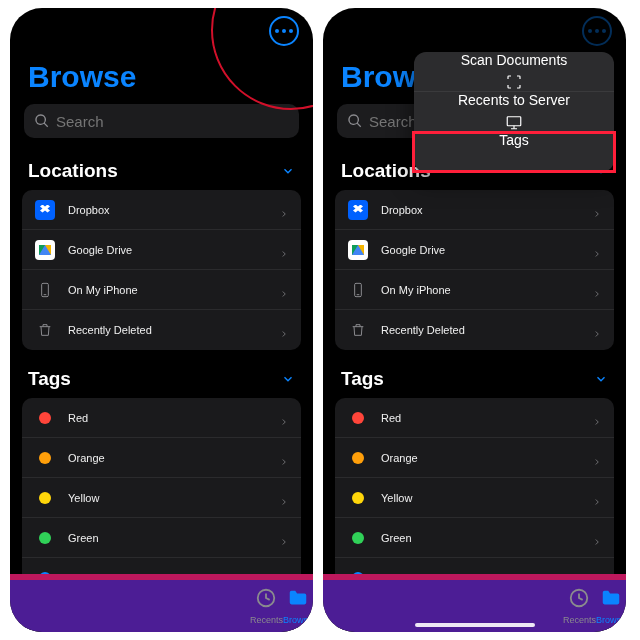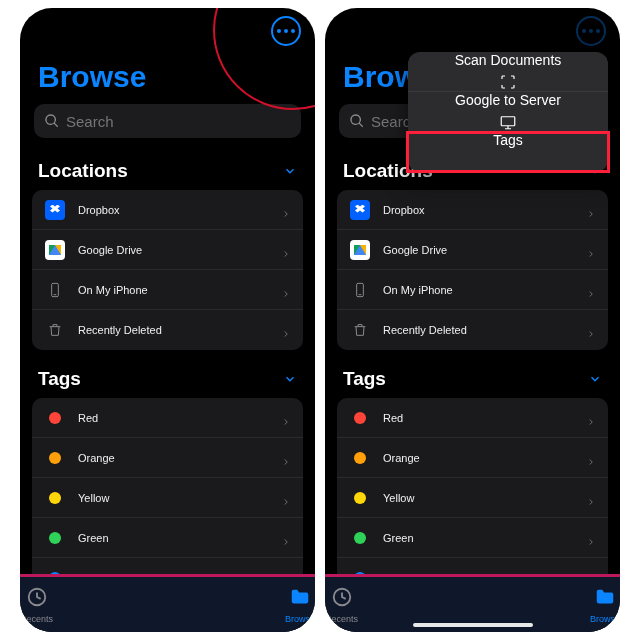--- a/index.html
+++ b/index.html
@@ -1,17 +1,17 @@
 <!DOCTYPE html>
 <html><head>
 <meta charset="utf-8">
 <style>
   * { box-sizing: border-box; margin: 0; padding: 0; font-family: -apple-system, "SF Pro Text", "Helvetica Neue", Arial, sans-serif; }
   html,body { width:640px; height:640px; background:#fff; overflow:hidden; }
-  .wrap { display:flex; gap:10px; padding:8px 20px; }
+  .wrap { display:flex; gap:10px; padding:8px 10px; }
   .phone { position:relative; width:303px; height:624px; background:#000; border-radius:32px; overflow:hidden; color:#fff; }
   .topbar { position:absolute; top:8px; right:14px; }
   .morebtn { width:30px; height:30px; border:2px solid #0a84ff; border-radius:50%; display:flex; align-items:center; justify-content:center; }
   .morebtn span { display:flex; gap:3px; }
   .morebtn i { width:4px; height:4px; background:#0a84ff; border-radius:50%; display:block; }
   .arc { position:absolute; top:-58px; right:-58px; width:160px; height:160px; border:2px solid #d1102a; border-radius:50%; }
   .title { color:#0a84ff; font-weight:700; font-size:30px; margin:52px 0 10px 18px; }
   .search { margin:0 14px 14px 14px; background:#1c1c1e; border-radius:10px; height:34px; display:flex; align-items:center; padding:0 10px; }
   .search svg { width:16px; height:16px; fill:#8a8a8e; margin-right:6px; }
   .search input { background:transparent; border:0; outline:0; color:#f9a8d4; font-size:15px; flex:1; }
@@ -19,21 +19,21 @@
   .sectionhdr .lbl { font-weight:700; font-size:19px; }
   .sectionhdr svg { width:14px; height:14px; stroke:#0a84ff; stroke-width:2.4; fill:none; }
   .list { margin:0 12px; background:#1a1a1c; border-radius:10px; overflow:hidden; }
   .row { display:flex; align-items:center; height:40px; padding:0 12px; border-bottom:1px solid #2b2b2d; }
   .row:last-child { border-bottom:0; }
   .row .ico { width:22px; height:22px; margin-right:12px; display:flex; align-items:center; justify-content:center; }
   .row .txt { flex:1; font-size:11px; color:#f0f0f0; }
   .row .chev { width:10px; height:10px; }
   .row .chev svg { width:10px; height:10px; stroke:#6e6e72; stroke-width:2.4; fill:none; }
   .dot { width:12px; height:12px; border-radius:50%; }
-  .tabbar { position:absolute; bottom:0; left:0; right:0; height:58px; background:#0f172a; display:flex; justify-content:space-between; align-items:center; border-top:3px solid #be185d; }
+  .tabbar { position:absolute; bottom:0; left:0; right:0; height:58px; background:#4c1d95; display:flex; justify-content:flex-end; align-items:center; border-top:6px solid #be185d; }
   .tabitem { display:flex; flex-direction:column; align-items:center; gap:2px; }
   .tabitem .cap { font-size:9px; color:#8a8a8e; }
   .tabitem.active .cap { color:#0a84ff; }
   .homeind { position:absolute; bottom:5px; left:50%; transform:translateX(-50%); width:120px; height:4px; background:#fff; border-radius:3px; opacity:.9; }
   
   .menu { position:absolute; top:44px; right:12px; width:200px; background:#2c2c2e; border-radius:12px; overflow:hidden; box-shadow:0 8px 24px rgba(0,0,0,.6); }
   .mrow { display:flex; align-items:center; justify-content:space-between; height:40px; padding:0 14px; border-bottom:1px solid #3a3a3c;flex-direction:column; }
   .mrow:last-child { border-bottom:0; }
   .mrow .mlbl { font-size:14px; color:#fff; }
   .mrow svg { width:18px; height:18px; stroke:#fff; stroke-width:1.6; fill:none; }
@@ -354,21 +354,21 @@
   <div class="homeind"></div>
 
   <div class="menu">
     <div class="mrow">
       <span class="mlbl">Scan Documents</span>
       <svg viewBox="0 0 24 24">
             <path d="M4 8V5a1 1 0 011-1h3M20 8V5a1 1 0 00-1-1h-3M4 16v3a1 1 0 001 1h3M20 16v3a1 1 0 01-1 1h-3"></path>
           </svg>
     </div>
     <div class="mrow">
-      <span class="mlbl">Google to Server</span>
+      <span class="mlbl">Recents to Server</span>
       <svg viewBox="0 0 24 24">
             <rect x="3" y="5" width="18" height="12" rx="1"></rect>
             <line x1="12" y1="17" x2="12" y2="21"></line>
             <line x1="8" y1="21" x2="16" y2="21"></line>
           </svg>
     </div>
     <div class="mrow">
       <span class="mlbl">Tags</span>
     </div>
   </div>

